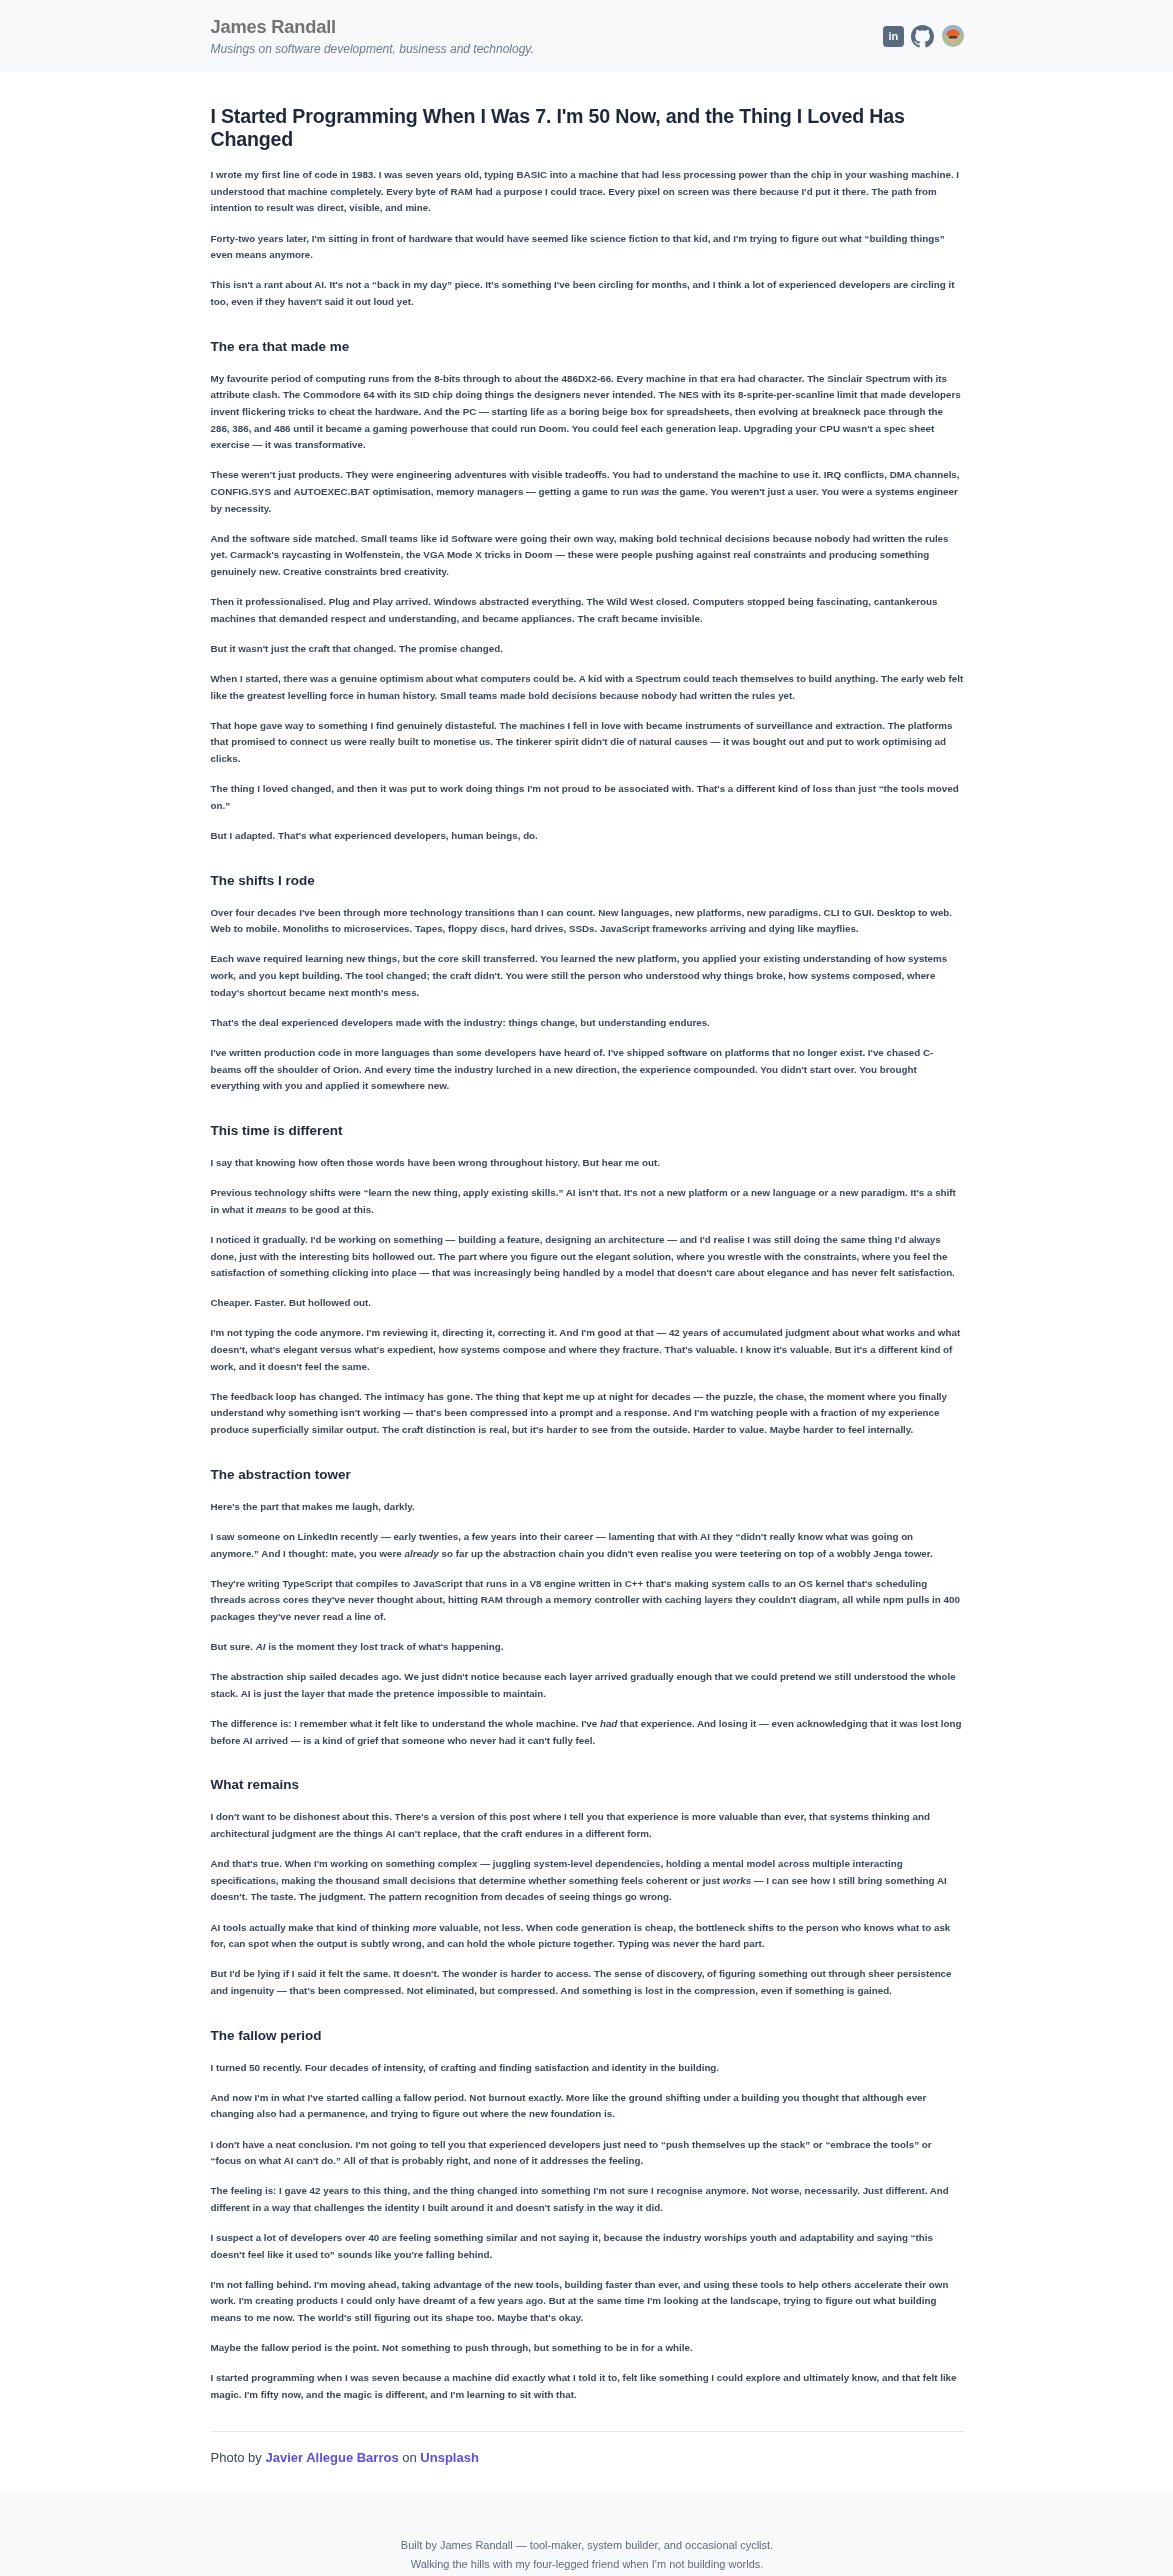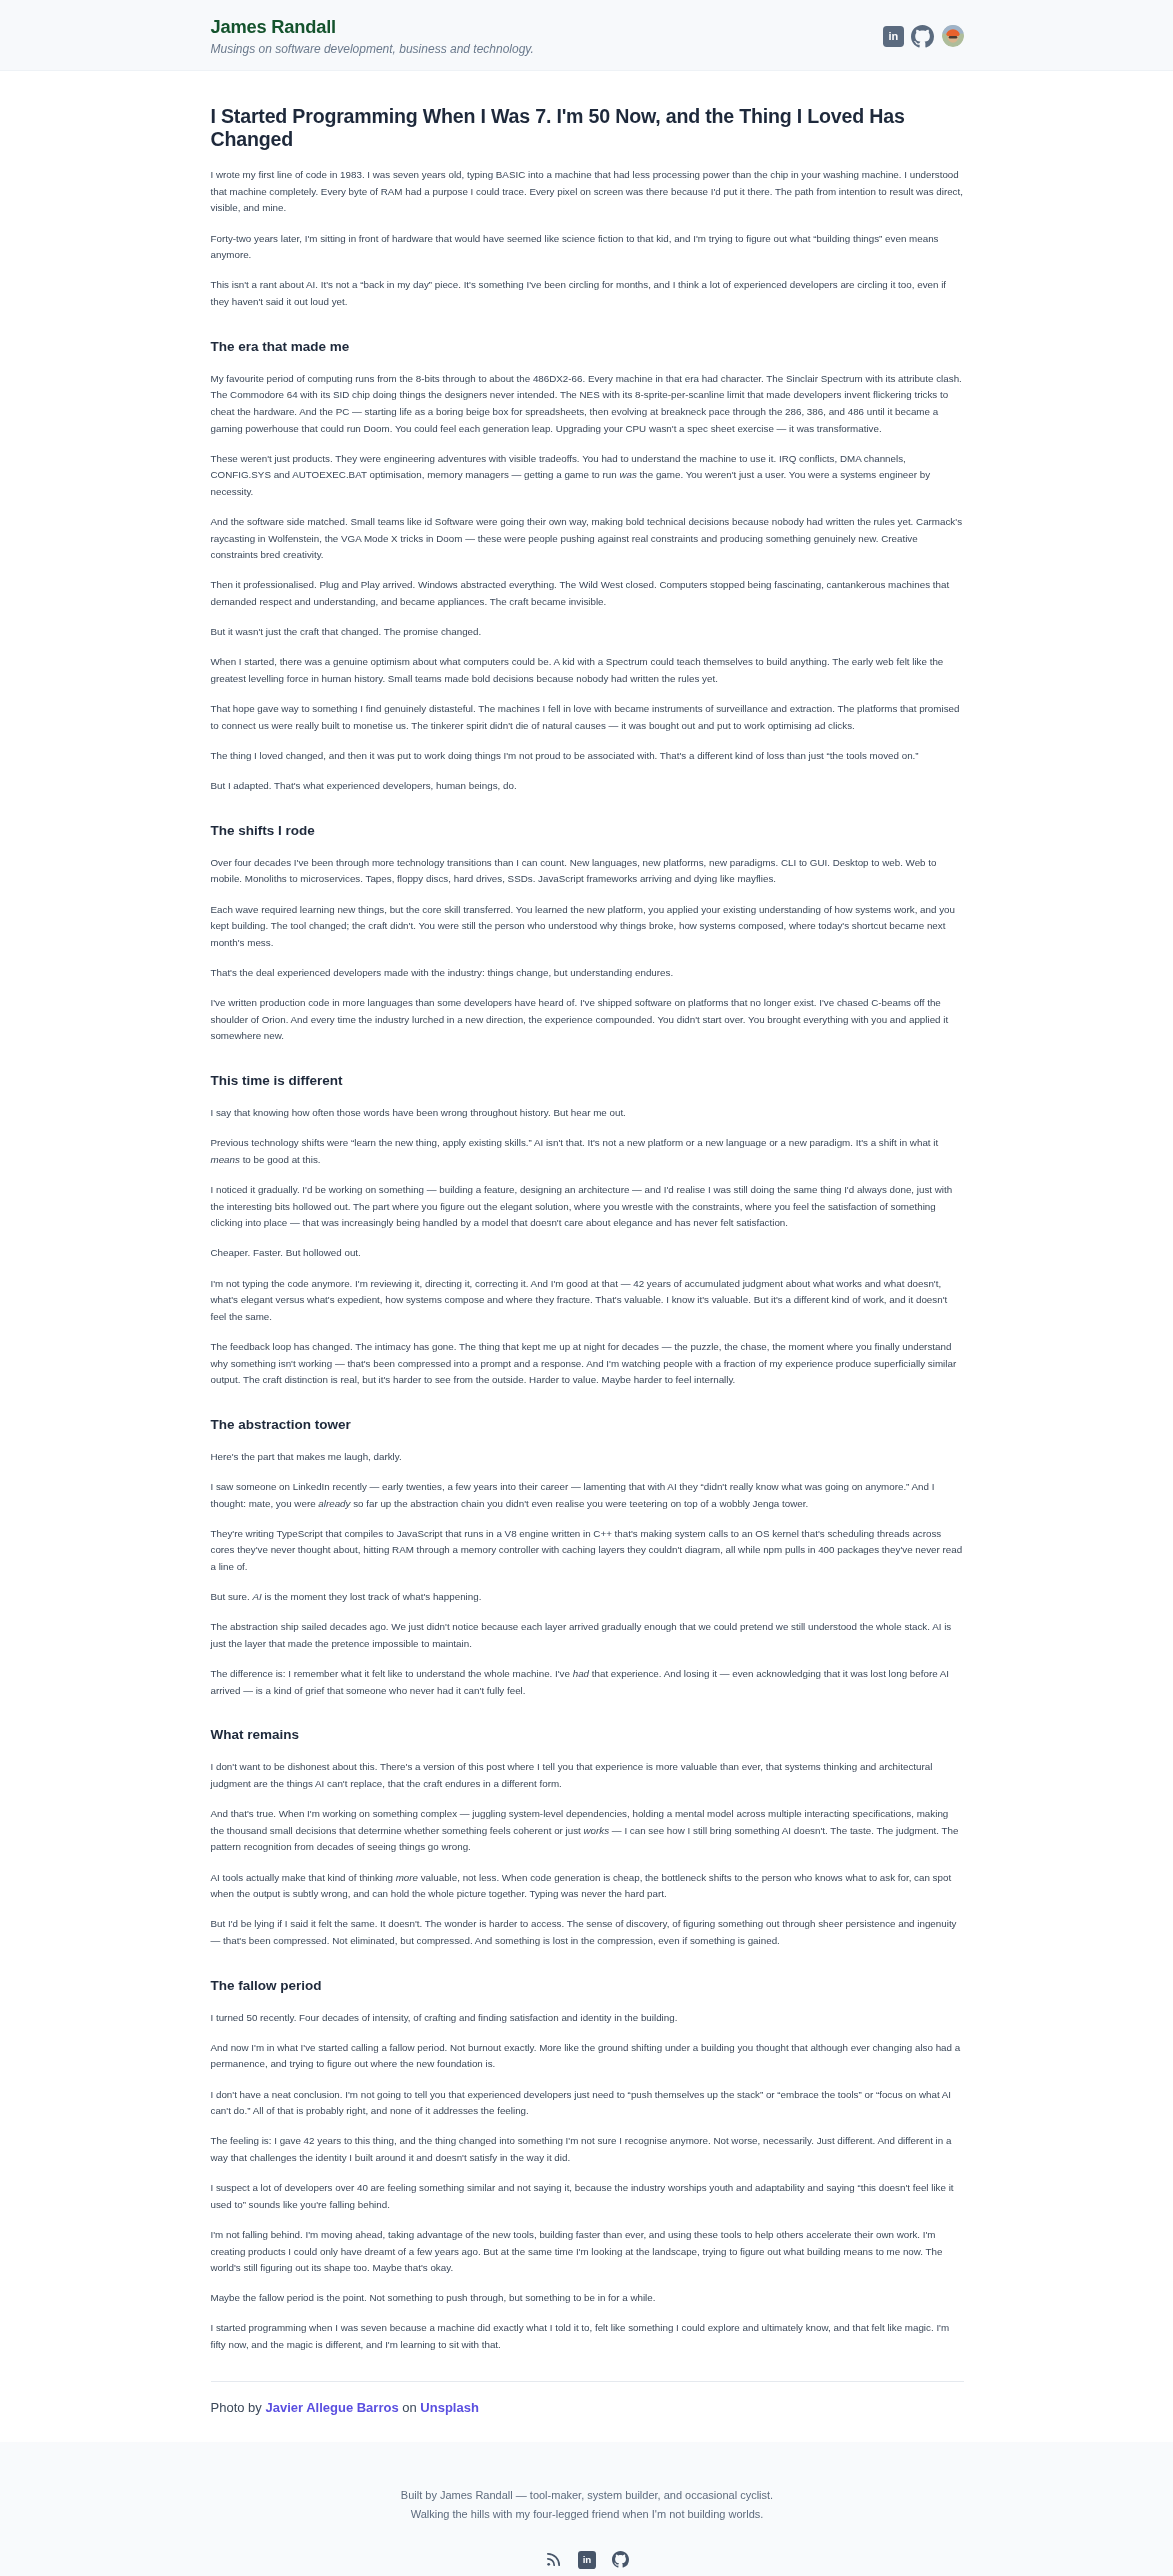--- a/index.html
+++ b/index.html
@@ -21,21 +21,21 @@
     padding: 16px 0 13.5px;
   }
   .site-header .container {
     display: flex;
     align-items: center;
     justify-content: space-between;
   }
   .site-title {
     font-size: 18.3px;
     font-weight: 700;
-    color: #14532d;
+    color: #737373;
     letter-spacing: -0.2px;
   }
   .tagline {
     margin-top: 4.3px;
     font-size: 12px;
     font-style: italic;
     color: #6b7a8d;
   }
   .header-icons { display: flex; align-items: center; gap: 7.3px; }
   .icon-btn { display: inline-flex; align-items: center; justify-content: flex-start; cursor: pointer; text-decoration: none; }
@@ -63,20 +63,21 @@
     font-weight: 700;
     color: #1e293b;
     letter-spacing: -0.2px;
     margin: 24.5px 0 16px;
   }
   .article p {
     font-size: 9.8px;
     line-height: 1.7;
     color: #3b4859;
     margin: 13.5px 0;
+    font-weight: bold;
   }
   .article h2 {
     font-size: 13.5px;
     font-weight: 700;
     color: #1e293b;
     margin: 28px 0 17px;
   }
   .article em { font-style: italic; }
   .post-divider {
     border: 0;

